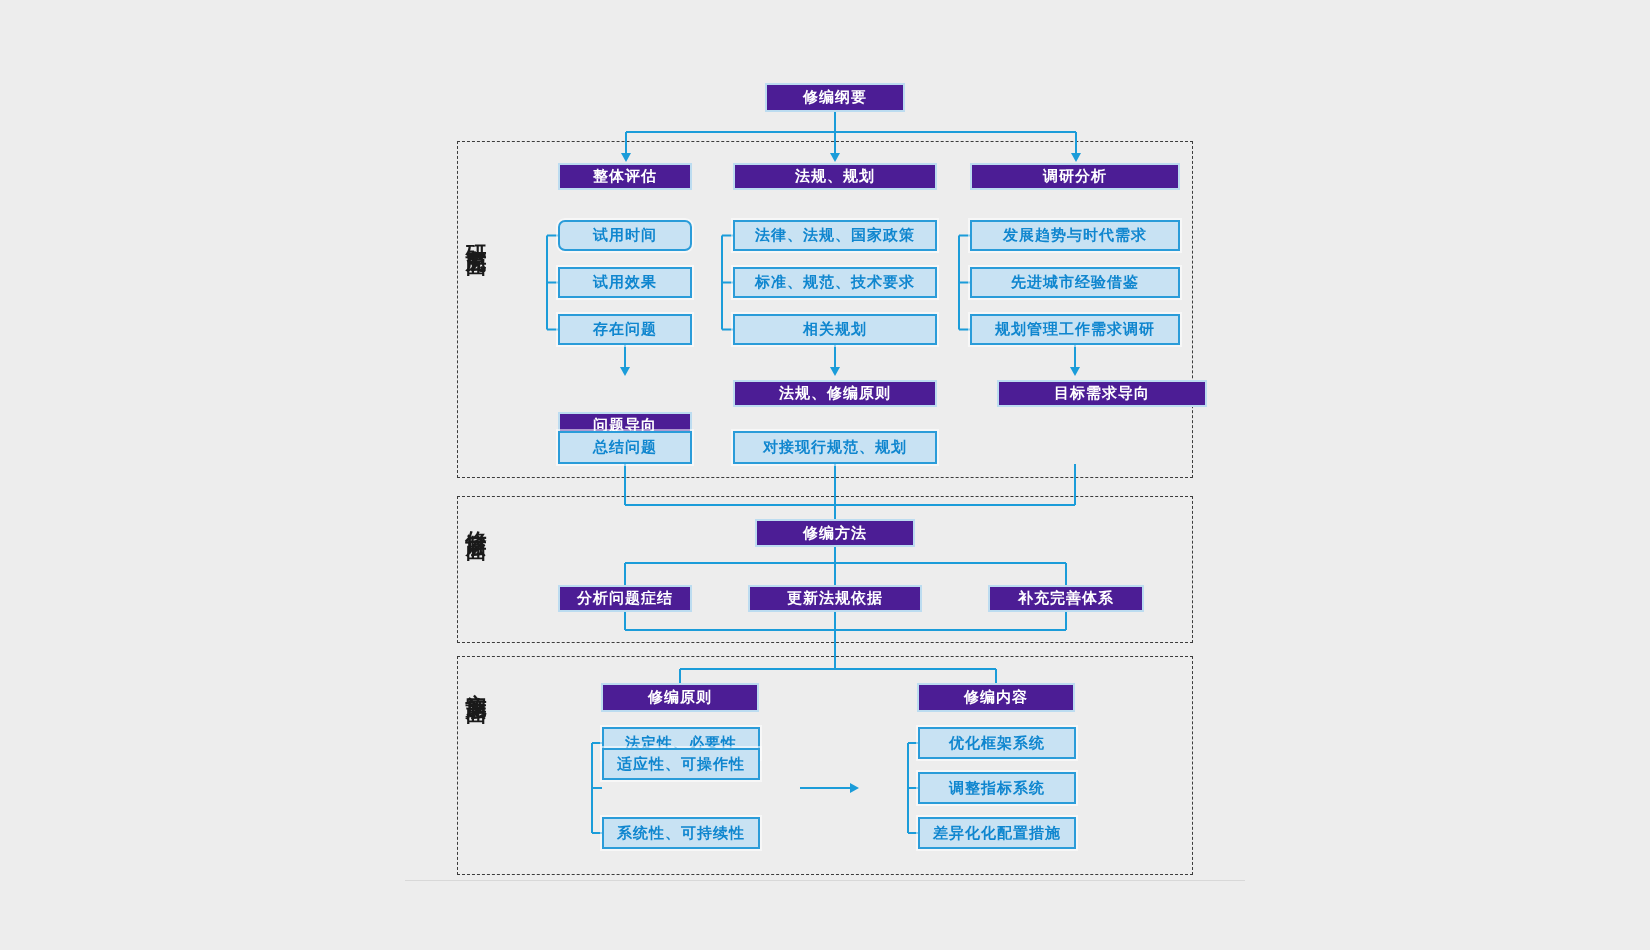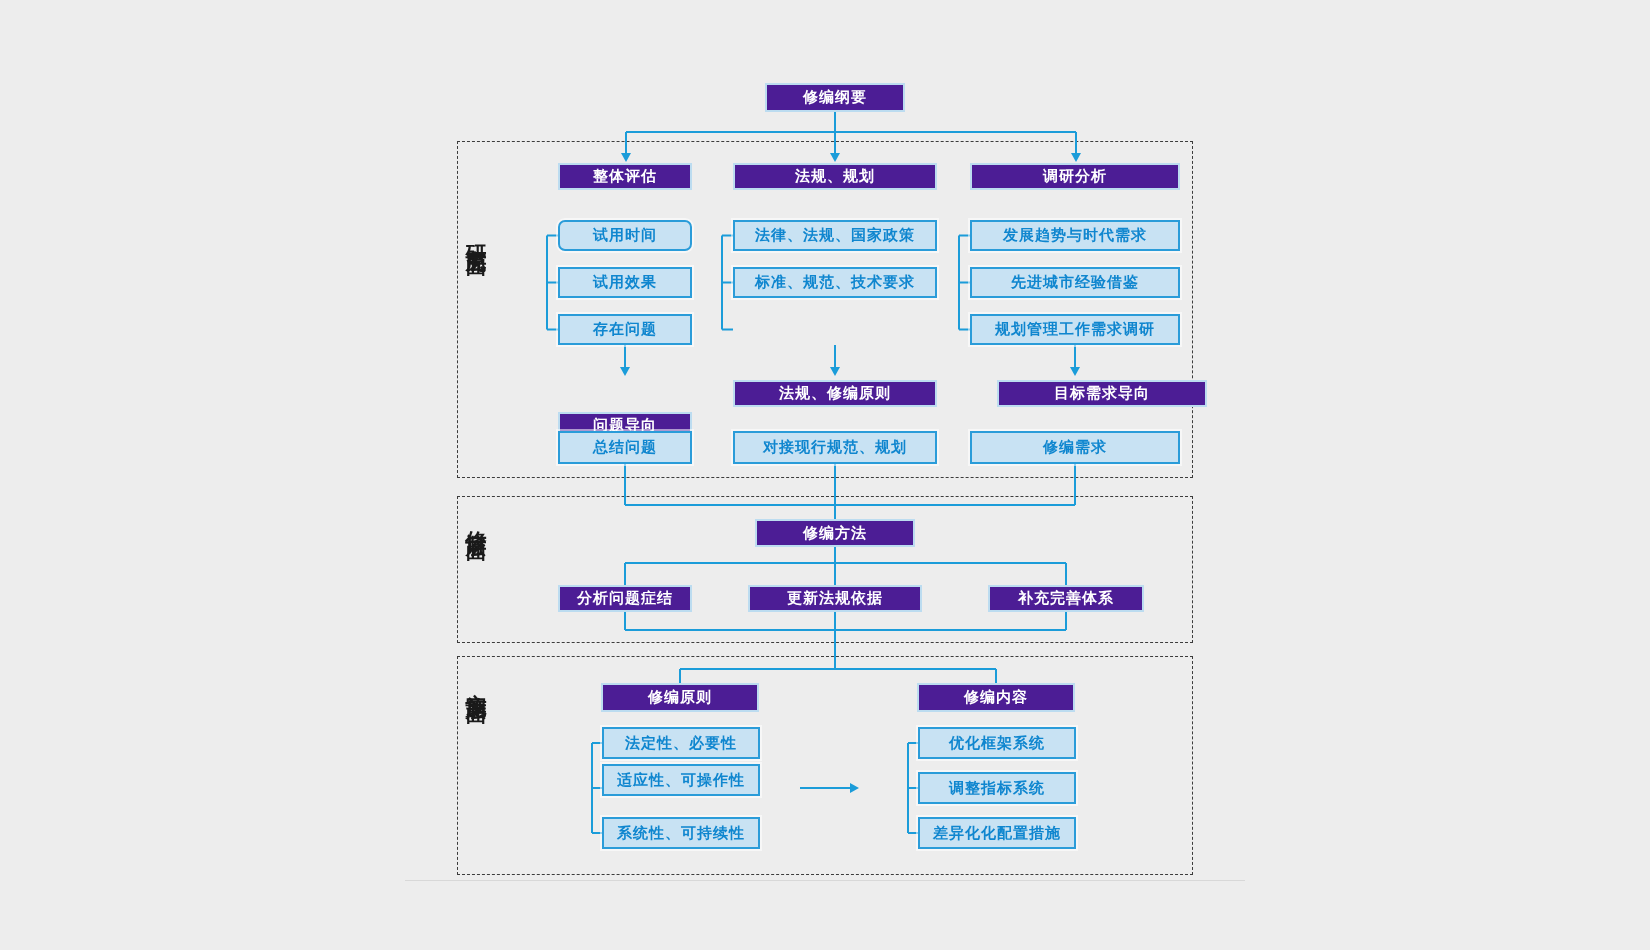--- a/index.html
+++ b/index.html
@@ -119,48 +119,48 @@
   <div class="node solid" style="left:558px;top:163px;width:134px;height:27px;">整体评估</div>
   <div class="node solid" style="left:733px;top:163px;width:204px;height:27px;">法规、规划</div>
   <div class="node solid" style="left:970px;top:163px;width:210px;height:27px;">调研分析</div>
 
   <div class="node light" style="left:558px;top:220px;width:134px;height:31px;border-radius:7px;">试用时间</div>
   <div class="node light" style="left:558px;top:267px;width:134px;height:31px;">试用效果</div>
   <div class="node light" style="left:558px;top:314px;width:134px;height:31px;">存在问题</div>
 
   <div class="node light" style="left:733px;top:220px;width:204px;height:31px;">法律、法规、国家政策</div>
   <div class="node light" style="left:733px;top:267px;width:204px;height:31px;">标准、规范、技术要求</div>
+  <div class="node light" style="left:733px;top:314px;width:204px;height:31px;">相关规划</div>
 
   <div class="node light" style="left:970px;top:220px;width:210px;height:31px;">发展趋势与时代需求</div>
   <div class="node light" style="left:970px;top:267px;width:210px;height:31px;">先进城市经验借鉴</div>
   <div class="node light" style="left:970px;top:314px;width:210px;height:31px;">规划管理工作需求调研</div>
 
   <div class="node solid" style="left:558px;top:380px;width:134px;height:27px;margin-top:32px;">问题导向</div>
   <div class="node solid" style="left:733px;top:380px;width:204px;height:27px;">法规、修编原则</div>
   <div class="node solid" style="left:997px;top:380px;width:210px;height:27px;text-align:right;">目标需求导向</div>
 
   <div class="node light" style="left:558px;top:431px;width:134px;height:33px;">总结问题</div>
   <div class="node light" style="left:733px;top:431px;width:204px;height:33px;">对接现行规范、规划</div>
-  <div class="node light" style="left:970px;top:431px;width:210px;height:33px;">修编需求</div>
 
   <div class="vlabel" style="left:465px;top:513px;">修订层面</div>
 
   <div class="node solid" style="left:755px;top:519px;width:160px;height:28px;">修编方法</div>
 
   <div class="node solid" style="left:558px;top:585px;width:134px;height:27px;">分析问题症结</div>
   <div class="node solid" style="left:748px;top:585px;width:174px;height:27px;">更新法规依据</div>
   <div class="node solid" style="left:988px;top:585px;width:156px;height:27px;">补充完善体系</div>
 
   <div class="vlabel" style="left:465px;top:676px;">实施层面</div>
 
   <div class="node solid" style="left:601px;top:683px;width:158px;height:29px;">修编原则</div>
   <div class="node solid" style="left:917px;top:683px;width:158px;height:29px;">修编内容</div>
 
   <div class="node light" style="left:602px;top:727px;width:158px;height:32px;">法定性、必要性</div>
-  <div class="node light" style="left:602px;top:764px;width:158px;height:32px;">适应性、可操作性</div>
+  <div class="node light" style="left:602px;top:748px;width:158px;height:32px;">适应性、可操作性</div>
   <div class="node light" style="left:602px;top:817px;width:158px;height:32px;">系统性、可持续性</div>
 
   <div class="node light" style="left:918px;top:727px;width:158px;height:32px;">优化框架系统</div>
   <div class="node light" style="left:918px;top:772px;width:158px;height:32px;">调整指标系统</div>
   <div class="node light" style="left:918px;top:817px;width:158px;height:32px;">差异化化配置措施</div>
 
   <div class="page-edge" style="left:405px;top:880px;width:840px;"></div>
 
 </div>
 

